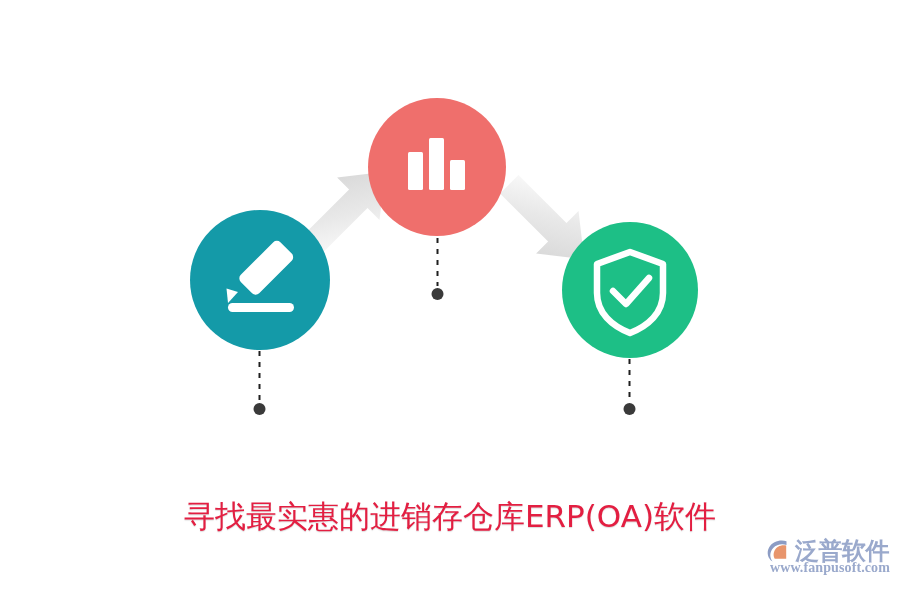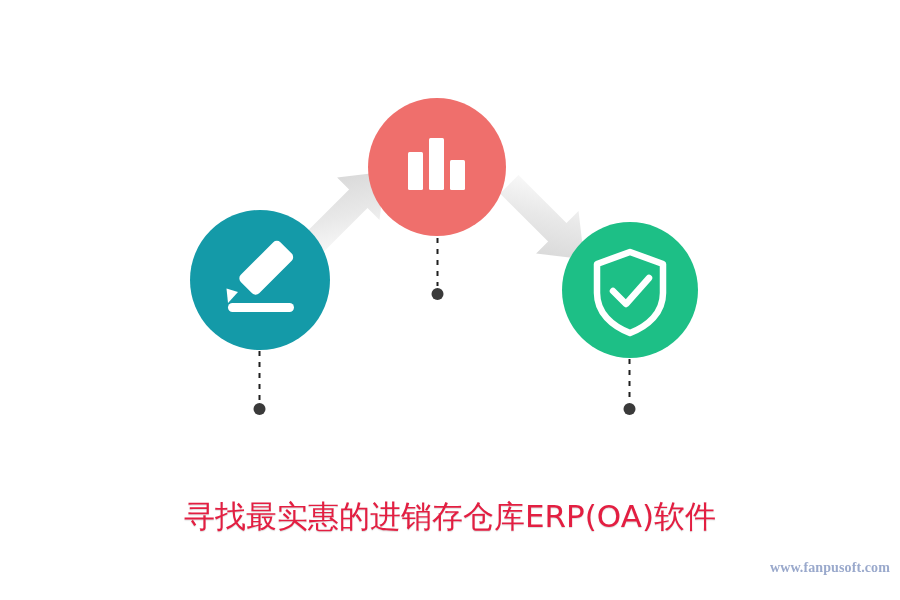--- a/index.html
+++ b/index.html
@@ -173,16 +173,27 @@
       <circle cx="629.5" cy="409" r="6" fill="#3a3a3a"></circle>
     </g>
   </svg>
 
   <div class="headline">
     <span class="line">寻找最实惠的进销存仓库ERP(OA)软件</span>
     
   </div>
 
   <div class="watermark">
+    <div class="wm-row">
+      <span class="wm-mark">
+        <svg viewBox="0 0 26 26" width="26" height="26">
+          <path d="M 20.5 3.2 C 14 1.2 6.5 3.6 3.2 9.2 C 0.2 14.4 1.8 20.6 6.6 23.6
+                   C 3.4 19.6 3.6 13.8 7.2 10 C 10.6 6.4 15.8 5.4 20.5 7 Z" fill="#8c9cc4"></path>
+          <path d="M 20.2 7.6 C 15.4 6.4 10.4 8.6 8.4 13 C 7.2 15.6 7.4 18.4 8.7 20.7
+                   L 20.2 20.7 Z" fill="#e8956c"></path>
+        </svg>
+      </span>
+      <span class="wm-text">泛普软件</span>
+    </div>
     <div class="wm-url">www.fanpusoft.com</div>
   </div>
 
 </div>
 
 </body></html>

